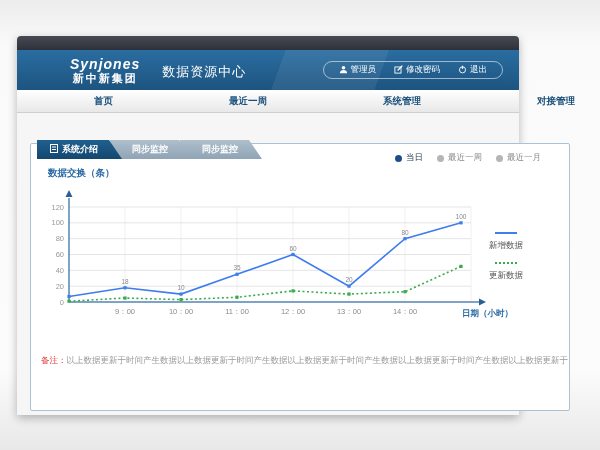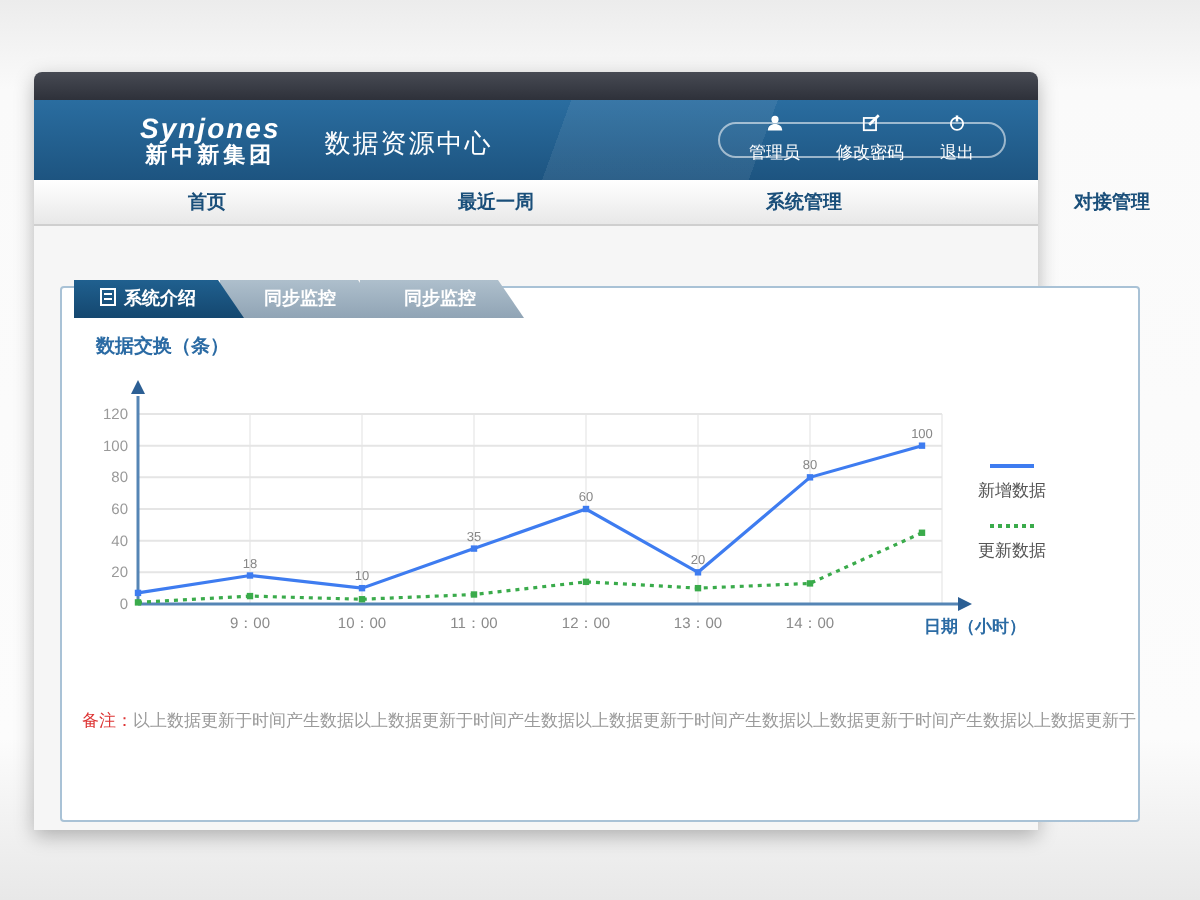--- a/index.html
+++ b/index.html
@@ -15,21 +15,21 @@
             padding:0 16px 0 53px; overflow:hidden;
             background:linear-gradient(180deg,#2a6da0,#1d5480); }
   .header::before { content:""; position:absolute; inset:0;
             background:linear-gradient(110deg,transparent 52%,rgba(255,255,255,.07) 52%,rgba(255,255,255,.07) 72%,transparent 72%); }
   .logo { position:relative; text-align:center; line-height:1.15; }
   .logo .brand { color:#fff; font-size:14px; font-weight:bold; font-style:italic; letter-spacing:1px; display:block; }
   .logo .company { color:#fff; font-size:11px; font-weight:bold; letter-spacing:2px; display:block; }
   .app-title { position:relative; color:#fff; font-size:13px; margin-left:22px; margin-top:4px; letter-spacing:1px; }
   .user-pill { position:relative; margin-left:auto; display:flex; align-items:center;
                height:18px; border:1px solid rgba(255,255,255,.55); border-radius:9px; padding:0 6px; }
-  .user-item { display:flex; align-items:center; gap:3px; color:#fff; font-size:8.5px; padding:0 9px; cursor:pointer; white-space:nowrap;flex-direction:column; }
+  .user-item { display:flex; align-items:center; gap:3px; color:#fff; font-size:8.5px; padding:0 9px; cursor:pointer; white-space:nowrap; }
   .nav { height:23px; display:flex; align-items:center; padding-left:60px;
          background:linear-gradient(180deg,#ffffff,#e8e8e8); border-bottom:1px solid #cfcfcf;gap:41px; }
   .nav-item { font-size:9.5px; font-weight:bold; color:#1a4f7a; padding:0 17px; cursor:pointer; white-space:nowrap; }
   .nav-sep { width:1px; height:11px; background:#c3c3c3; }
   .content { position:relative; height:302px; background:#f6f6f6; }
   .tabs { position:absolute; left:20px; top:27px; display:flex; height:19px; z-index:2; }
   .tab { display:flex; align-items:center; gap:4px; color:#fff; font-weight:bold; font-size:9px;
          padding:0 24px 0 13px; clip-path:polygon(0 0, calc(100% - 13px) 0, 100% 100%, 0 100%);
          position:relative; cursor:pointer; white-space:nowrap; }
   .tab.active { background:linear-gradient(180deg,#20608f,#14476f); z-index:3; }
@@ -113,20 +113,34 @@
           </div>
           <div class="tab inactive">
             <span>同步监控</span>
           </div>
           <div class="tab inactive t2">
             <span>同步监控</span>
           </div>
         </div>
 
       <div class="panel">
+        <div class="radios">
+            <div class="radio selected">
+              <span class="dot"></span>
+              <span>当日</span>
+            </div>
+            <div class="radio">
+              <span class="dot"></span>
+              <span>最近一周</span>
+            </div>
+            <div class="radio">
+              <span class="dot"></span>
+              <span>最近一月</span>
+            </div>
+          </div>
         <div class="ylabel">数据交换（条）</div>
         <svg class="chart-svg" id="chart" width="480" height="150">
             <line x1="84" y1="19" x2="84" y2="114" stroke="#f0f0f0"></line>
             <line x1="140" y1="19" x2="140" y2="114" stroke="#f0f0f0"></line>
             <line x1="196" y1="19" x2="196" y2="114" stroke="#f0f0f0"></line>
             <line x1="252" y1="19" x2="252" y2="114" stroke="#f0f0f0"></line>
             <line x1="308" y1="19" x2="308" y2="114" stroke="#f0f0f0"></line>
             <line x1="364" y1="19" x2="364" y2="114" stroke="#f0f0f0"></line>
             <line x1="430" y1="19" x2="430" y2="114" stroke="#f0f0f0"></line>
             <text x="23" y="116.5" text-anchor="end" font-size="7.5" fill="#999">0</text>

